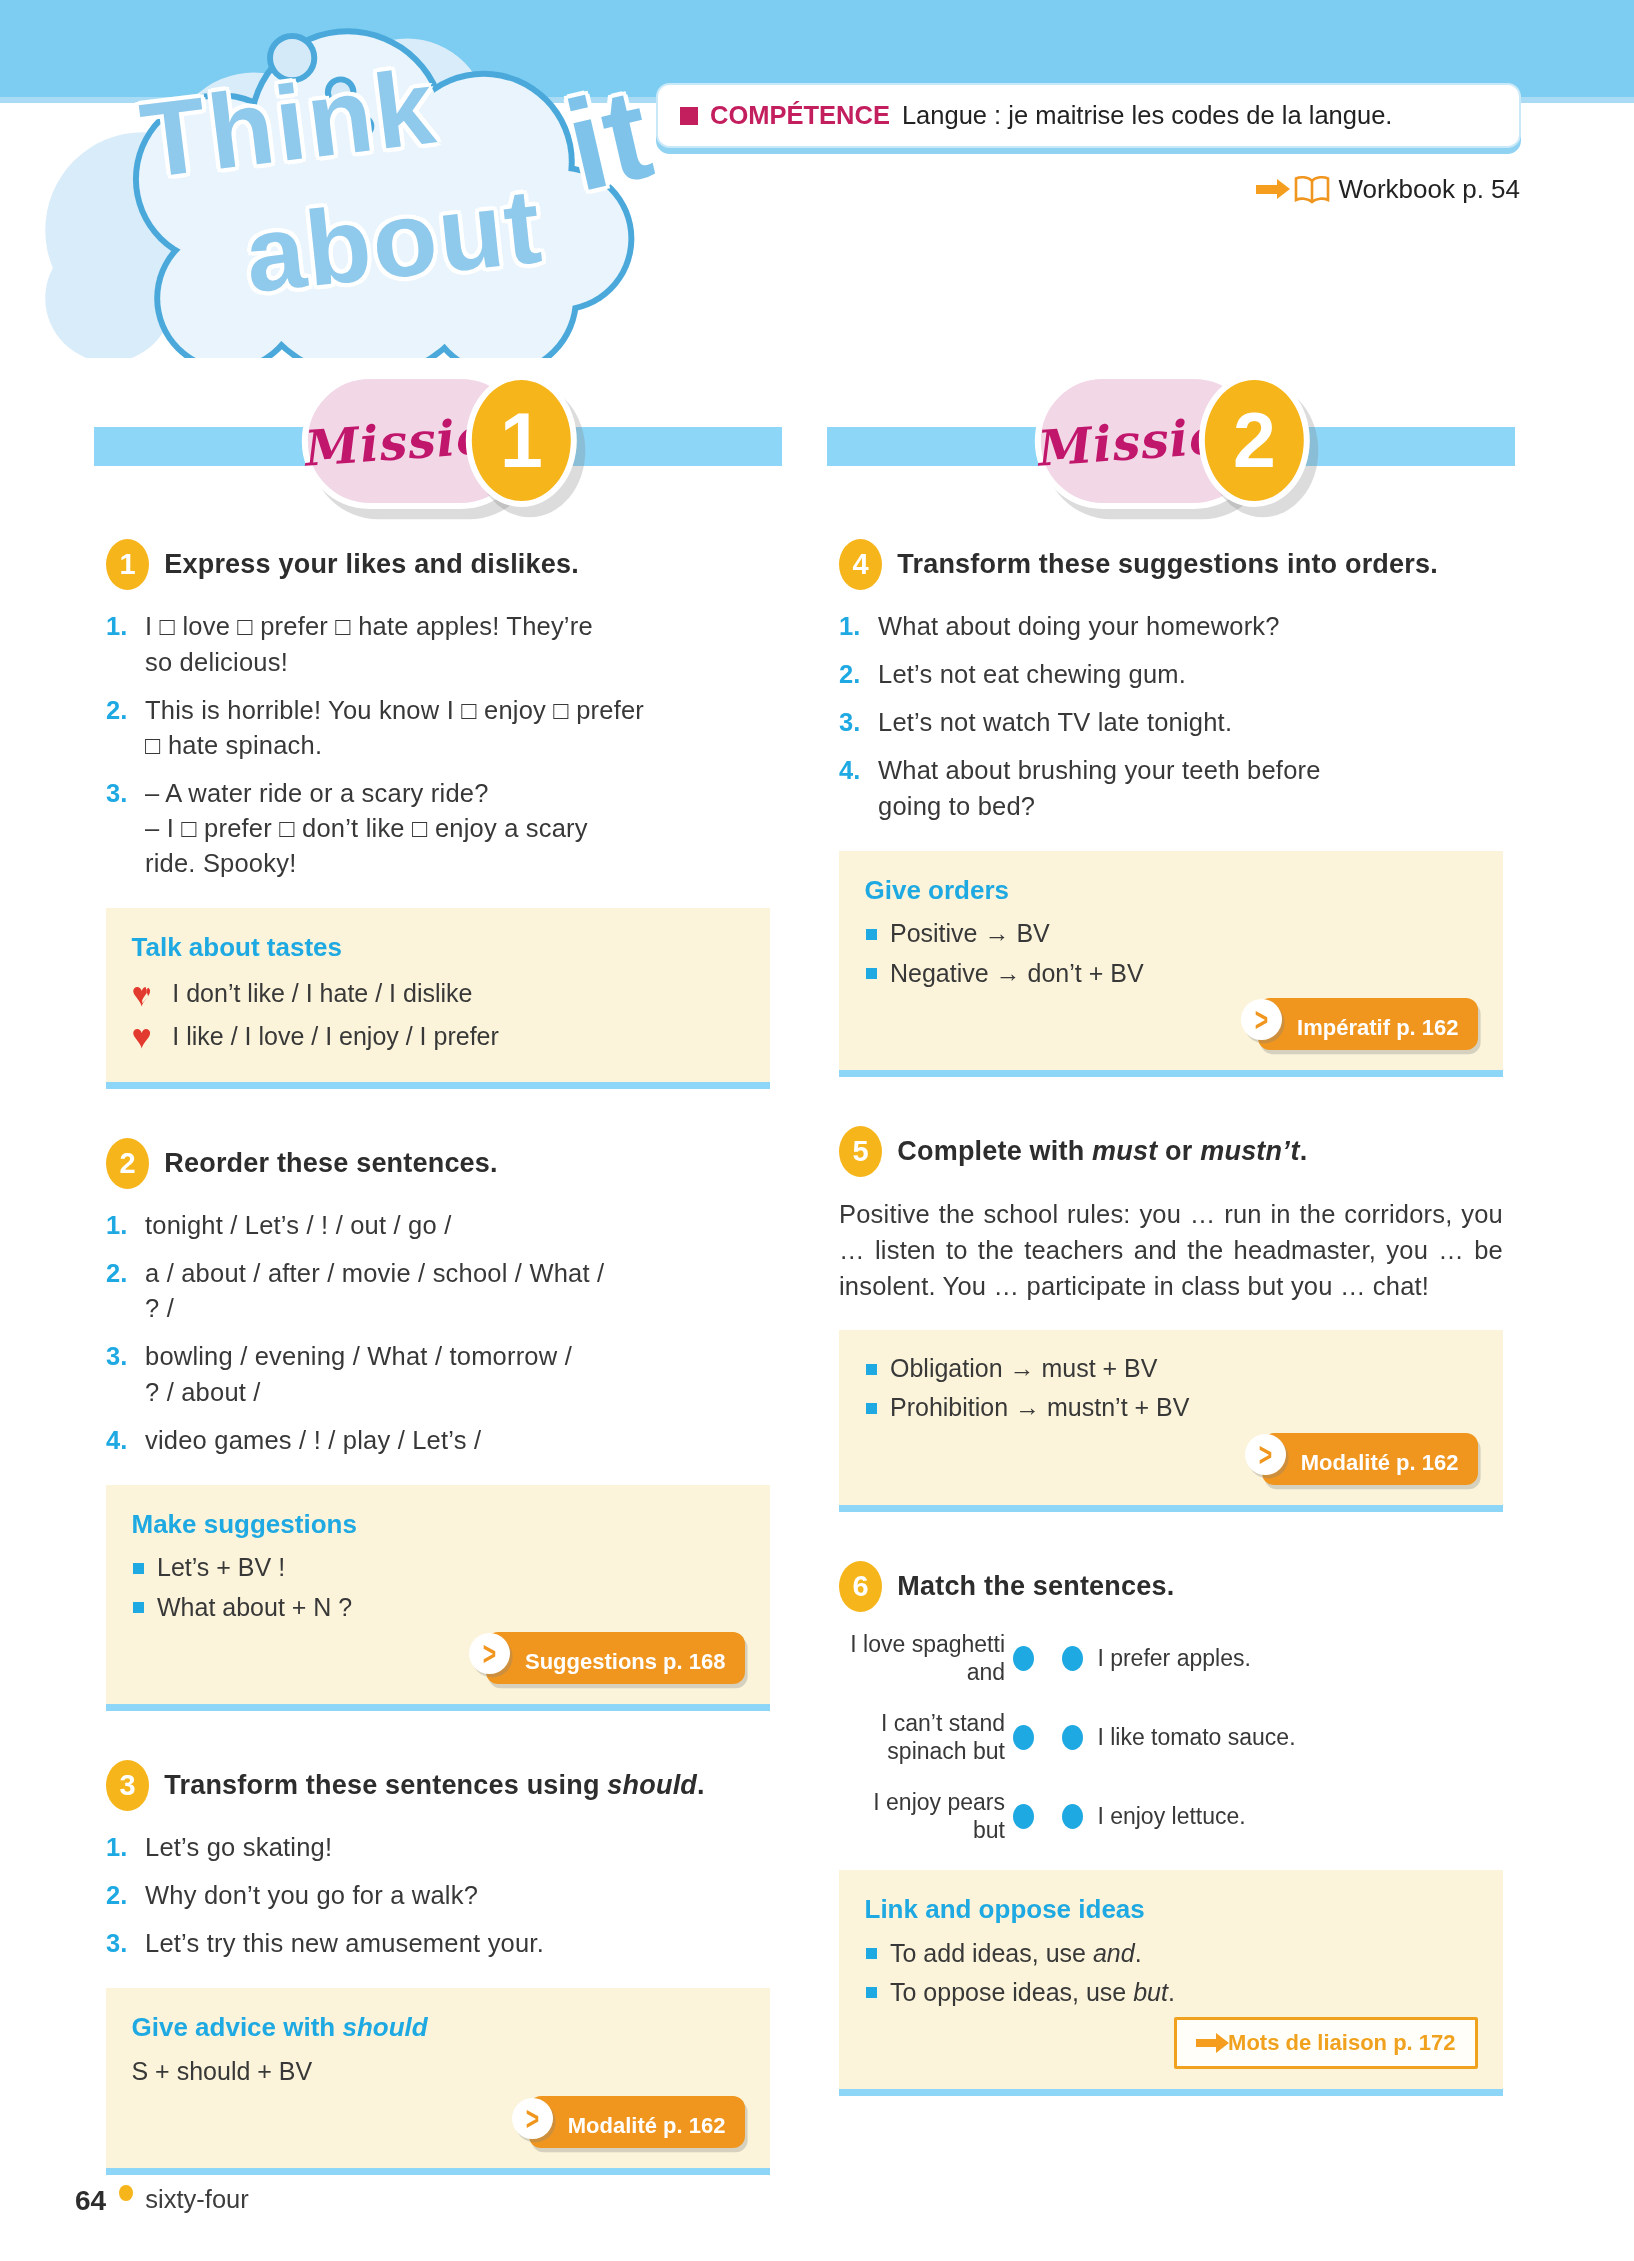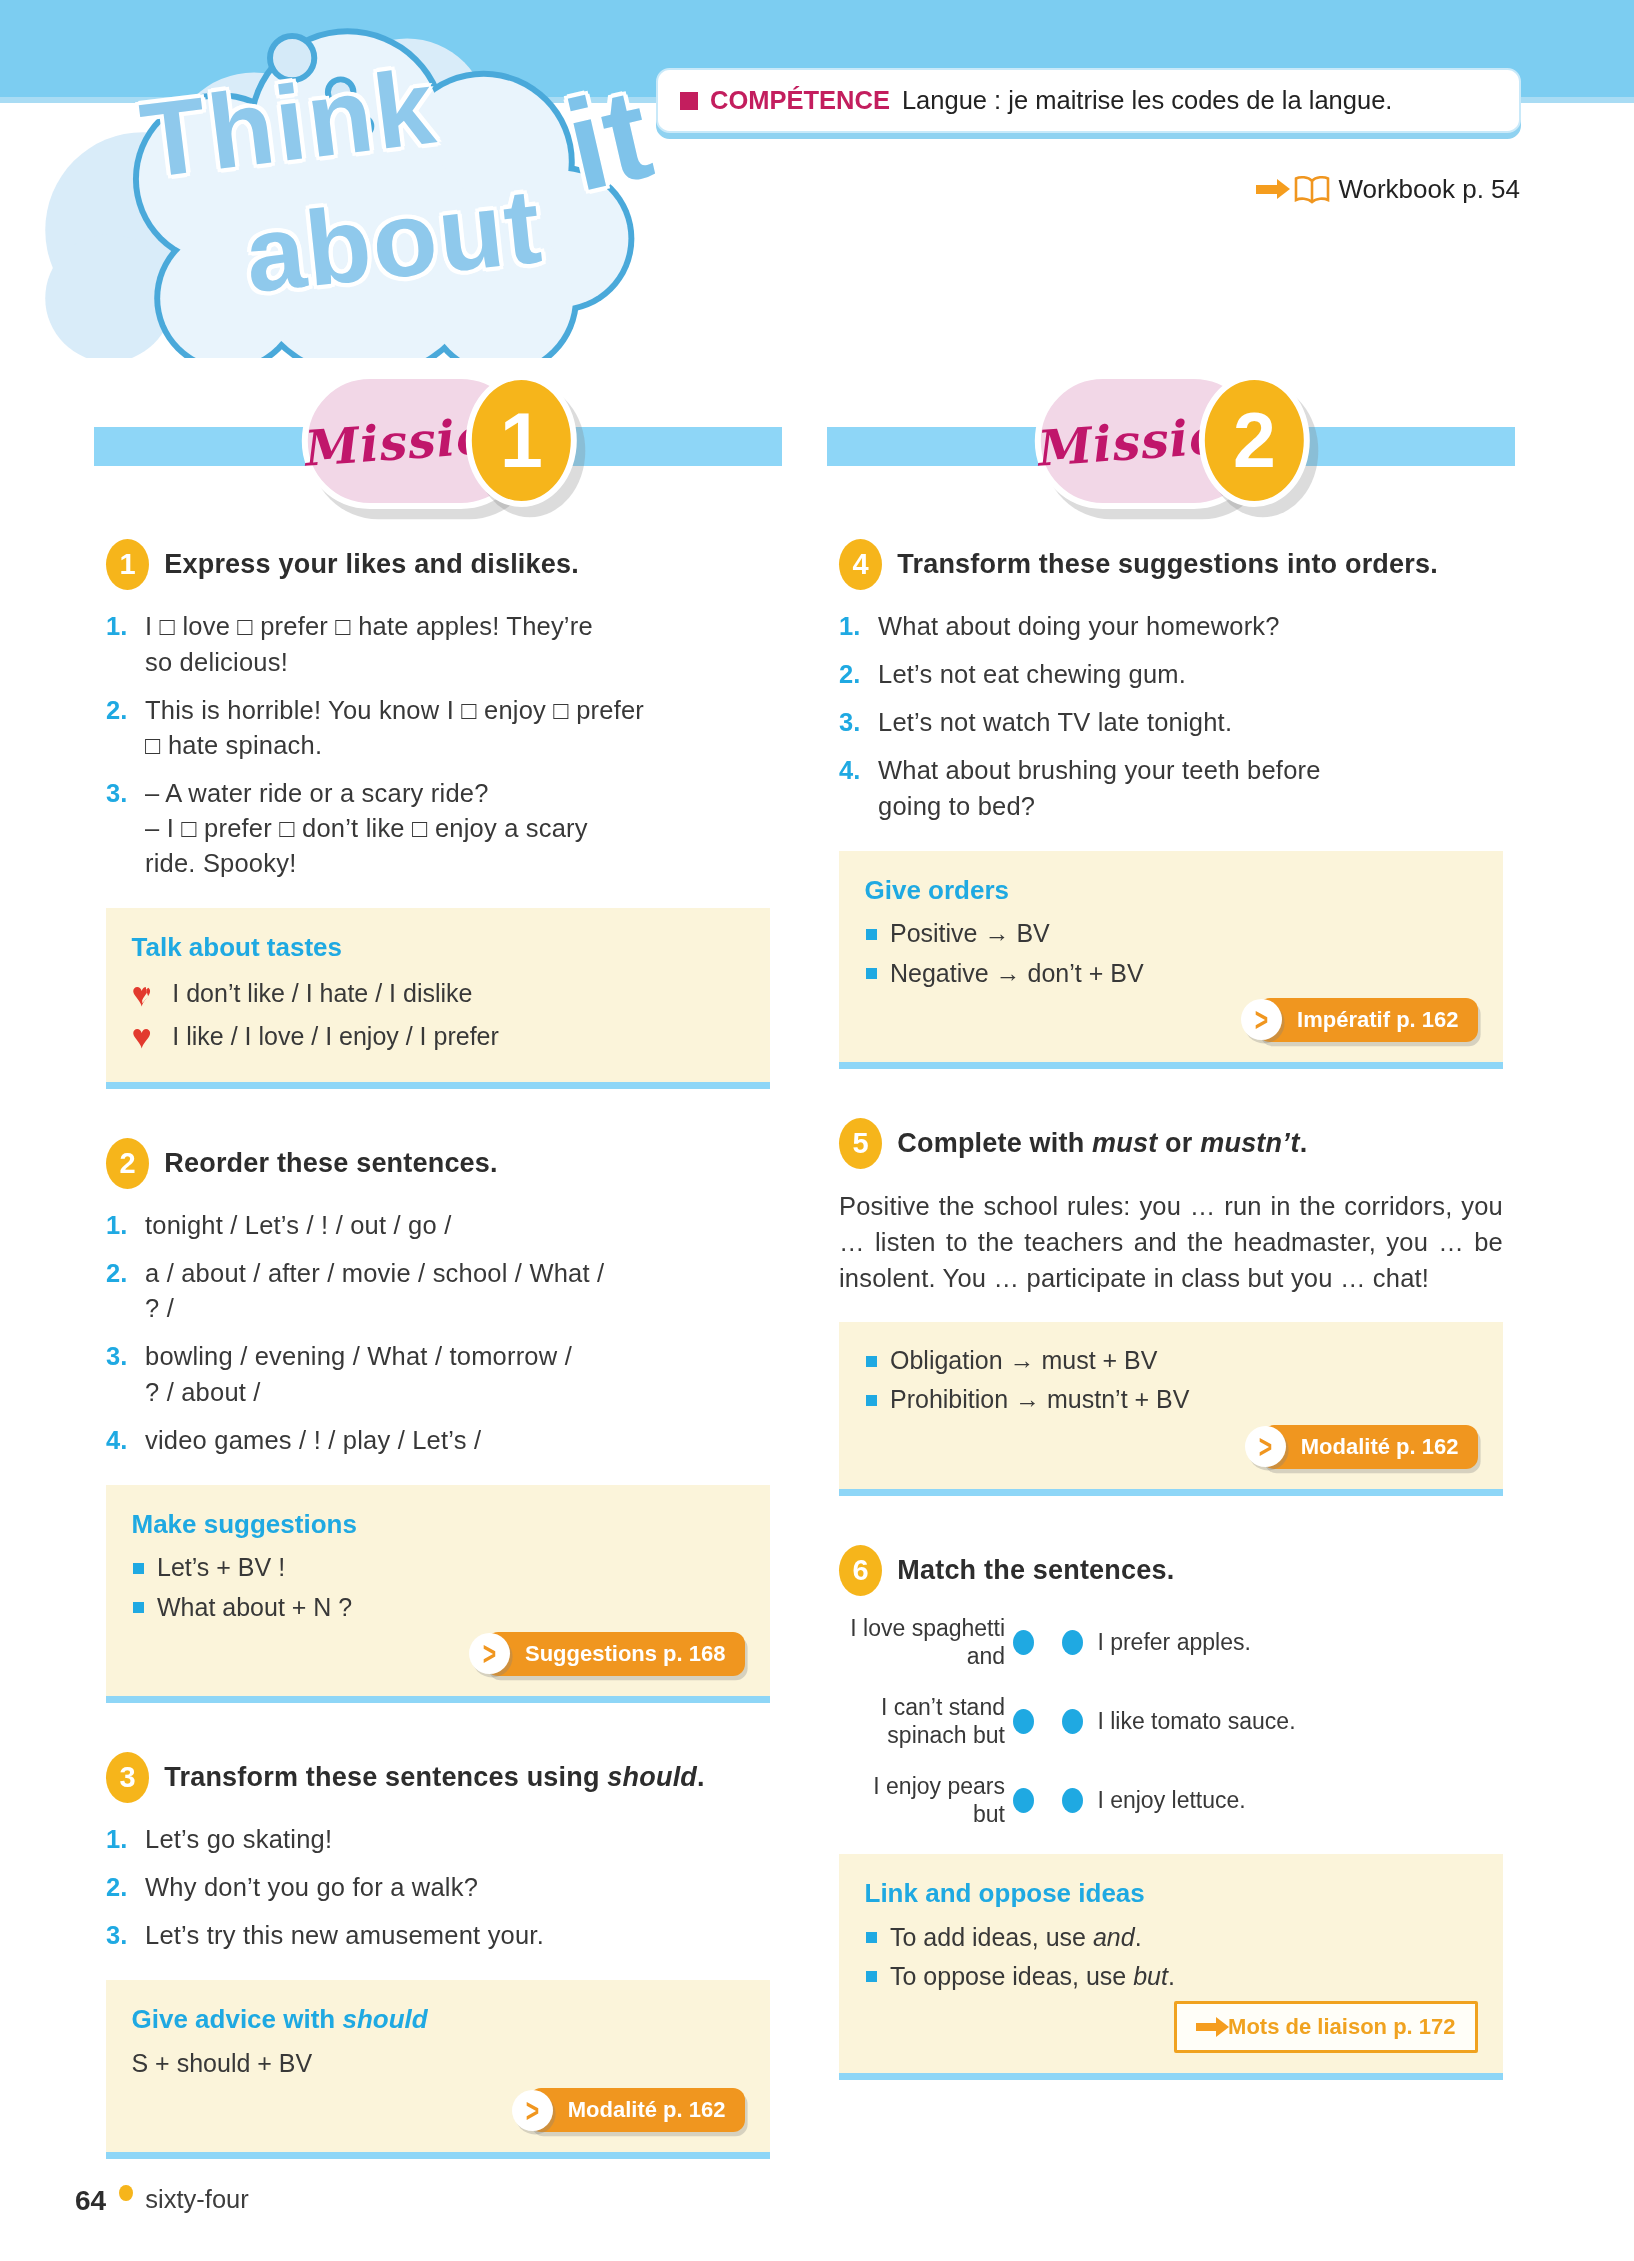--- a/index.html
+++ b/index.html
@@ -13,21 +13,21 @@
   
   .logo{position:absolute;left:41px;top:17px;width:647px;height:341px;}
   .logo svg{position:absolute;left:0;top:0;}
   .logo-word{position:absolute;font-weight:bold;color:#8fc9ec;line-height:1;
     text-shadow:-4.3px 0 0 #fff,4.3px 0 0 #fff,0 -4.3px 0 #fff,0 4.3px 0 #fff,
       -3.4px -3.4px 0 #fff,3.4px 3.4px 0 #fff,-3.4px 3.4px 0 #fff,3.4px -3.4px 0 #fff;}
   .w-think{left:100px;top:53px;font-size:106px;transform:rotate(-7deg);letter-spacing:2.6px;}
   .w-about{left:204px;top:170px;font-size:106px;transform:rotate(-6deg);letter-spacing:1.7px;}
   .w-it{left:528px;top:58px;font-size:129px;transform:rotate(-13deg);color:#7fc3ea;}
   
-  .competence{position:absolute;left:656px;top:68px;width:865px;height:65px;background:#fff;
+  .competence{position:absolute;left:656px;top:83px;width:865px;height:65px;background:#fff;
     border:2.6px solid #c9e9f9;border-radius:13.6px;box-shadow:0 6px 0 #8fd2f1;
     display:flex;align-items:center;gap:12px;padding:0 22px;box-sizing:border-box;}
   .comp-sq{flex:none;width:18px;height:18px;background:#c31e5e;}
   .comp-label{color:#c31e5e;font-weight:bold;font-size:25.5px;white-space:nowrap;}
   .comp-text{font-size:25.5px;color:#222;white-space:nowrap;}
   
   .workbook{position:absolute;right:115px;top:174px;display:flex;align-items:center;}
   .wb-text{font-size:26px;color:#222;margin-left:8.5px;}
   .fat-arrow{display:inline-block;width:20.4px;height:8.5px;background:#f59d1e;position:relative;margin-right:17px;}
   .fat-arrow::after{content:"";position:absolute;right:-12.8px;top:-6px;
@@ -65,21 +65,21 @@
   .box-title{font-size:26px;font-weight:bold;color:#1fa9e2;margin:0 0 13.6px;}
   .box-line{display:flex;align-items:flex-start;font-size:25px;margin-bottom:10.2px;}
   .bullet-sq{flex:none;width:11px;height:11px;background:#1fa9e2;margin:9.4px 12.8px 0 1.7px;}
   .taste-line{display:flex;align-items:center;font-size:25px;margin-bottom:8.5px;}
   .heart{position:relative;width:34px;flex:none;margin-right:6.8px;color:#e23a2e;font-size:34px;line-height:1;}
   .heart::before{content:"♥";}
   .heart.broken::after{content:"";position:absolute;left:12.8px;top:4.3px;width:5.1px;height:23px;background:#fbf4da;
     transform:rotate(14deg);clip-path:polygon(0 0,100% 10%,30% 40%,100% 65%,20% 100%,0 85%,60% 50%,0 25%);}
   .badge-row{display:flex;justify-content:flex-end;margin-top:8.5px;}
   .badge{position:relative;display:inline-flex;align-items:center;background:#f0961f;color:#fff;
-    font-weight:bold;font-size:22px;height:44px;border-radius:12px;padding:0 19px 0 39px;margin-left:22px;
+    font-weight:bold;font-size:22px;height:44px;border-radius:12px;padding:8px 19px 0 39px;margin-left:22px;
     box-shadow:2.6px 4.3px 0 rgba(130,130,130,.3);}
   .badge .chev{position:absolute;left:-17px;top:1.7px;width:41px;height:41px;background:#fff;border-radius:50%;
     box-shadow:2.6px 3.4px 0 rgba(130,130,130,.3);display:flex;align-items:center;justify-content:center;}
   .badge .chev::before{content:">";color:#f0961f;font-weight:900;font-size:25.5px;
     transform:scaleY(1.3) scaleX(.9);}
   .badge-o{display:inline-flex;align-items:center;background:#fffef8;border:3.4px solid #f0a21f;
     border-radius:2px;color:#f0a21f;font-weight:bold;font-size:22px;height:46px;padding:0 19px;}
   .badge-o .fat-arrow{margin-right:12px;}
   
   .match{margin:3.4px 0 25.5px;}

